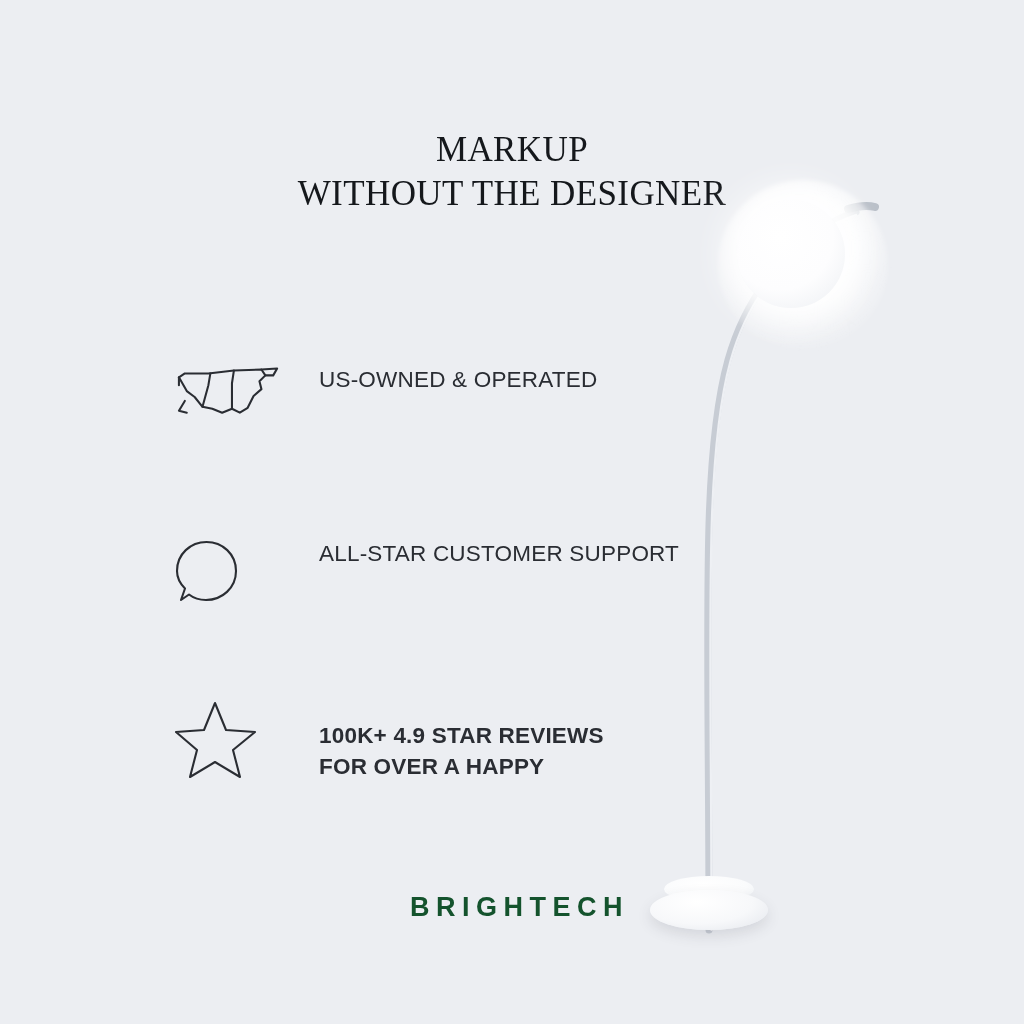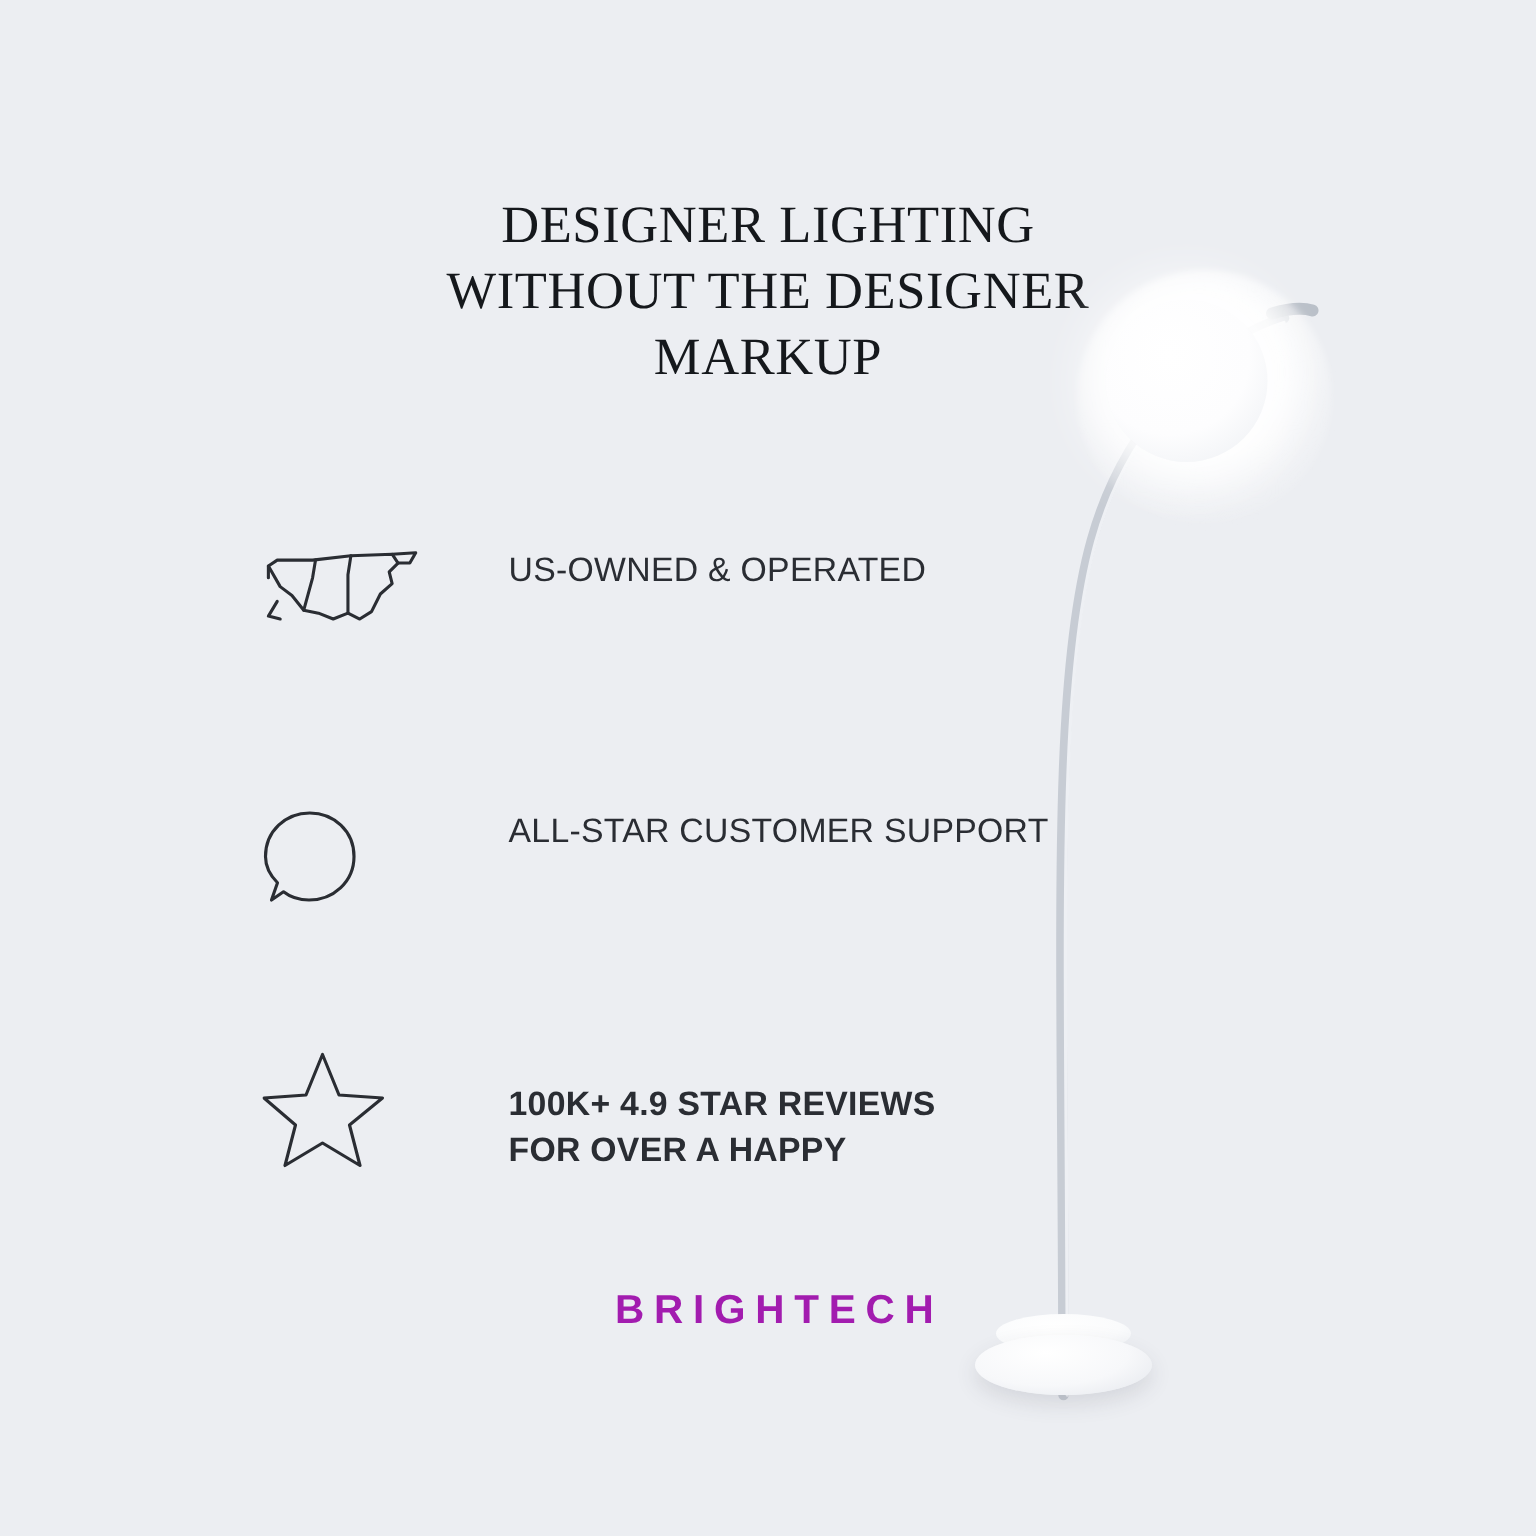--- a/index.html
+++ b/index.html
@@ -62,39 +62,38 @@
   .feature .txt {
     position: absolute;
     left: 144px;
     top: 24px;
     font-family: "Liberation Sans", sans-serif;
     font-size: 22.5px;
     line-height: 31px;
     letter-spacing: 0.2px;
     color: #2a2d33;
     white-space: nowrap;
-    margin-left: 20px;
   }
   .feature .txt .l2 { display: block; }
 
   .feature.f2 .icon { top: 18px; }
   .feature.f2 .txt { top: 28px; }
   .feature.f3 .icon { top: 14px; }
   .feature.f3 .txt { top: 40px; font-weight: bold; }
 
   
   .brand {
     position: absolute;
     left: 410px;
-    top: 858px;
+    top: 892px;
     font-family: "Liberation Sans", sans-serif;
     font-size: 27px;
     font-weight: 700;
     letter-spacing: 6.5px;
-    color: #a21caf;
+    color: #14532d;
   }
 
   
   .lamp {
     position: absolute;
     left: 620px;
     top: 160px;
     width: 290px;
     height: 800px;
     pointer-events: none;
@@ -142,23 +141,22 @@
     border-radius: 50%;
     background: radial-gradient(ellipse at 42% 34%, #ffffff 0%, #fafbfc 60%, #eceff3 100%);
   }
 </style>
 </head>
 <body>
 
 <div class="canvas">
 
   <div class="headline">
-    <span class="line">DESIGNER LIGHTING</span>
+    <span class="line">MARKUP</span>
     <span class="line">WITHOUT THE DESIGNER</span>
-    <span class="line">MARKUP</span>
   </div>
 
   <div class="lamp">
     <svg width="290" height="800" viewBox="0 0 290 800">
 
       <path d="M89 770 C89 470, 80 300, 108 200 C128 128, 180 70, 236 52" fill="none" stroke="#c7ccd4" stroke-width="7" stroke-linecap="round"></path>
       <path d="M91.5 770 C91.5 470, 83 301, 110.5 201 C130 130, 181 73, 236 55" fill="none" stroke="#eef0f4" stroke-width="2.2" stroke-linecap="round"></path>
 
       <path d="M228 49 C238 46, 248 45, 255 47" fill="none" stroke="#b9bfc8" stroke-width="8" stroke-linecap="round"></path>
     </svg>

